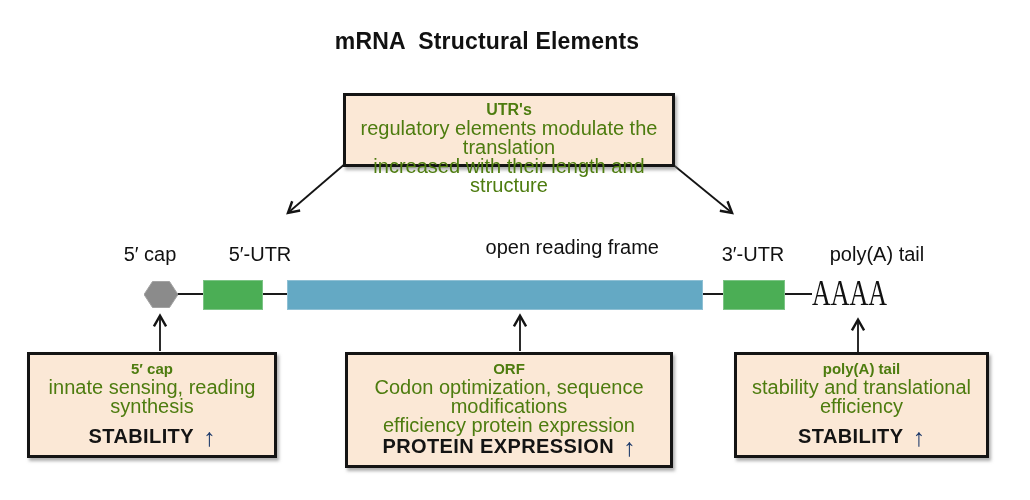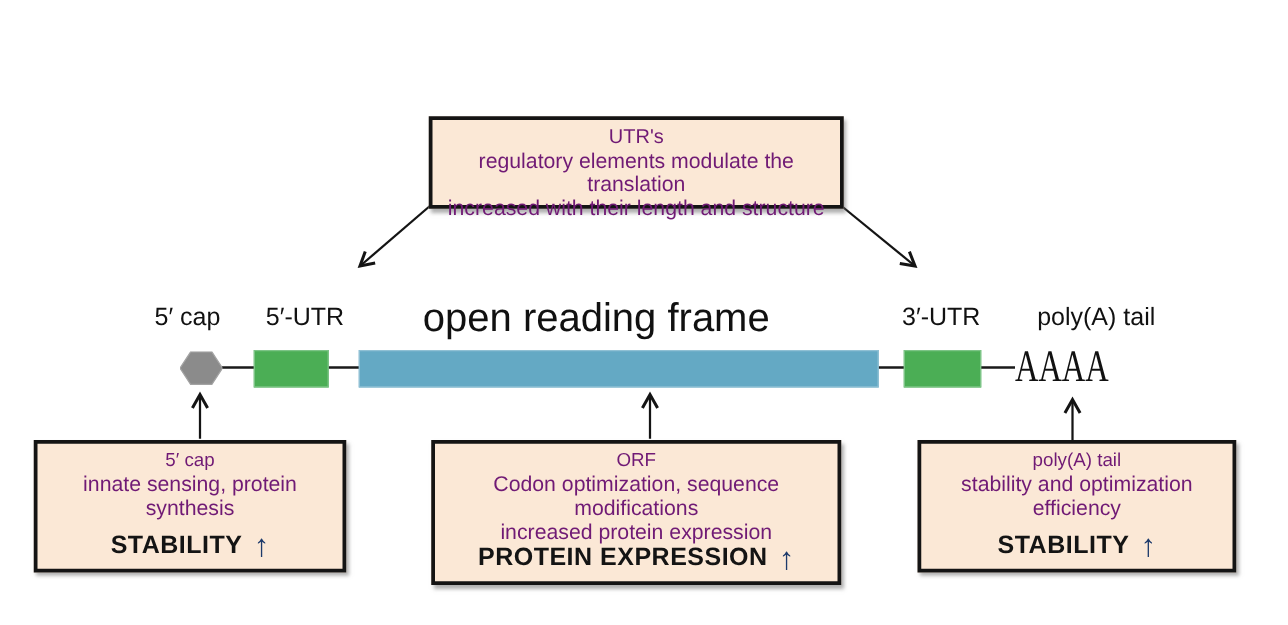--- a/index.html
+++ b/index.html
@@ -12,35 +12,35 @@
     left:0;top:28px;width:974px;text-align:center;
     font-size:23px;font-weight:700;letter-spacing:.2px;white-space:pre;color:#111;
   }
   
   .box{
     box-sizing:border-box;background:#FBE8D6;border:3px solid #141414;
     box-shadow:2px 3px 3px rgba(110,110,110,.55);
     display:flex;flex-direction:column;align-items:center;text-align:center;
     padding:4px 3px 7px 3px;z-index:3;
   }
-  .box .heading{font-size:15px;font-weight:400;line-height:19px;color:#701a75;}
-  .box .line{font-size:17px;line-height:19px;color:#701a75;}
+  .box .heading{font-size:15px;font-weight:700;line-height:19px;color:#4d7c0f;}
+  .box .line{font-size:20px;line-height:19px;color:#4d7c0f;}
   .utr-box{left:343px;top:93px;width:332px;height:74px;}
   .utr-box .heading{font-size:16px;}
   .box1{left:27px;top:352px;width:250px;height:106px;}
   .box2{left:345px;top:352px;width:328px;height:116px;}
   .box3{left:734px;top:352px;width:255px;height:106px;}
   .impact{margin-top:auto;display:flex;align-items:center;gap:9px;}
   .impact .impact-label{font-size:20px;font-weight:700;letter-spacing:.4px;color:#141414;text-align:center;}
   .impact .up-glyph{font-size:25px;line-height:20px;font-weight:700;color:#1D3A6B;}
   
   .lbl{top:243px;height:26px;font-size:20px;text-align:center;color:#111;}
   .lbl-cap{left:100px;width:100px;}
-  .lbl-5utr{left:194px;width:100px;}
-  .lbl-orf{left:327px;width:300px;top:236px;font-size:32px;}
+  .lbl-5utr{left:210px;width:100px;}
+  .lbl-orf{left:359px;width:300px;top:236px;font-size:20px;text-align:right;}
   .lbl-3utr{left:703px;width:100px;}
   .lbl-polya{left:817px;width:120px;}
   
   .baseline-line{left:160px;top:293px;width:652px;height:2px;background:#1a1a1a;z-index:1;}
   .shape{z-index:2;}
   .green-seg{background:#4BAE55;border:1px solid #7cc486;box-sizing:border-box;}
   .green1{left:203px;top:280px;width:60px;height:30px;}
   .orf-bar{left:287px;top:280px;width:416px;height:30px;background:#64A9C4;border:1px solid #8fc0d4;box-sizing:border-box;}
   .green2{left:723px;top:280px;width:62px;height:30px;}
   .hex{left:144px;top:281px;width:34px;height:27px;}
@@ -48,20 +48,21 @@
     left:812px;top:275px;font-family:"Liberation Serif",serif;font-size:36px;line-height:36px;
     color:#111;transform:scaleX(.72);transform-origin:left center;white-space:pre;
   }
   .arrow-layer{left:0;top:0;width:1030px;height:500px;z-index:1;pointer-events:none;}
 </style>
 </head>
 <body>
 
 <div class="canvas">
 
+  <div class="abs title">mRNA  Structural Elements</div>
 
   <svg class="abs arrow-layer" viewBox="0 0 1030 500">
     <defs>
       <marker id="vhead" viewBox="0 0 12 12" refX="9" refY="6" markerWidth="9" markerHeight="9" orient="auto-start-reverse">
         <path d="M2,1.5 L10,6 L2,10.5" fill="none" stroke="#141414" stroke-width="1.8"></path>
       </marker>
     </defs>
     <line x1="346" y1="163" x2="289" y2="212" stroke="#141414" stroke-width="1.8" marker-end="url(#vhead)"></line>
     <line x1="671" y1="163" x2="731" y2="212" stroke="#141414" stroke-width="1.8" marker-end="url(#vhead)"></line>
     <line x1="160" y1="351" x2="160" y2="317" stroke="#141414" stroke-width="1.8" marker-end="url(#vhead)"></line>
@@ -85,39 +86,39 @@
   <svg class="abs shape hex" viewBox="0 0 34 27">
     <polygon points="0,13.5 8.5,0.5 25.5,0.5 34,13.5 25.5,26.5 8.5,26.5" fill="#8B8B8B" stroke="#a3a3a3" stroke-width="1"></polygon>
   </svg>
   <div class="abs shape green-seg green1"></div>
   <div class="abs shape orf-bar"></div>
   <div class="abs shape green-seg green2"></div>
   <div class="abs shape aaaa">AAAA</div>
 
   <div class="abs box box1">
     <div class="heading">5′ cap</div>
-    <div class="line">innate sensing, protein synthesis</div>
+    <div class="line">innate sensing, reading synthesis</div>
     <div class="impact">
       <span class="impact-label">STABILITY</span>
       <span class="up-glyph">↑</span>
     </div>
   </div>
 
   <div class="abs box box2">
     <div class="heading">ORF</div>
     <div class="line">Codon optimization, sequence modifications</div>
-    <div class="line">increased protein expression</div>
+    <div class="line">efficiency protein expression</div>
     <div class="impact">
       <span class="impact-label">PROTEIN EXPRESSION</span>
       <span class="up-glyph">↑</span>
     </div>
   </div>
 
   <div class="abs box box3">
     <div class="heading">poly(A) tail</div>
-    <div class="line">stability and optimization efficiency</div>
+    <div class="line">stability and translational efficiency</div>
     <div class="impact">
       <span class="impact-label">STABILITY</span>
       <span class="up-glyph">↑</span>
     </div>
   </div>
 
 </div>
 
 </body></html>

